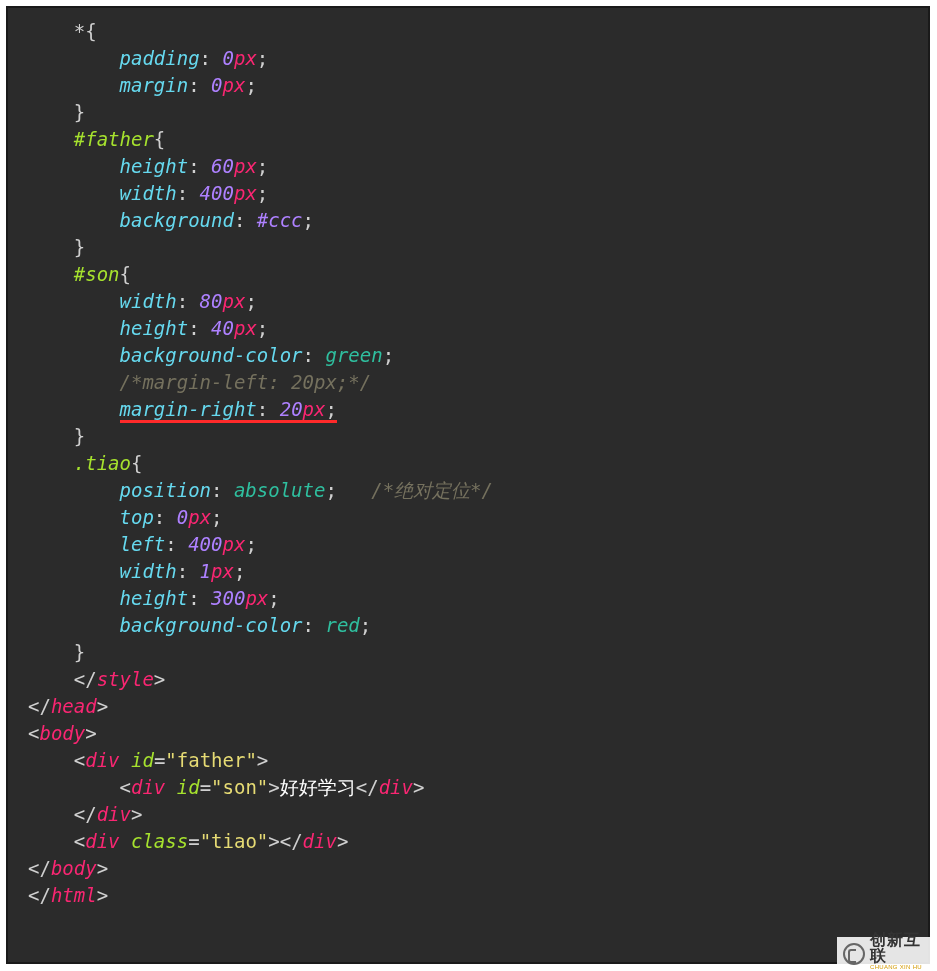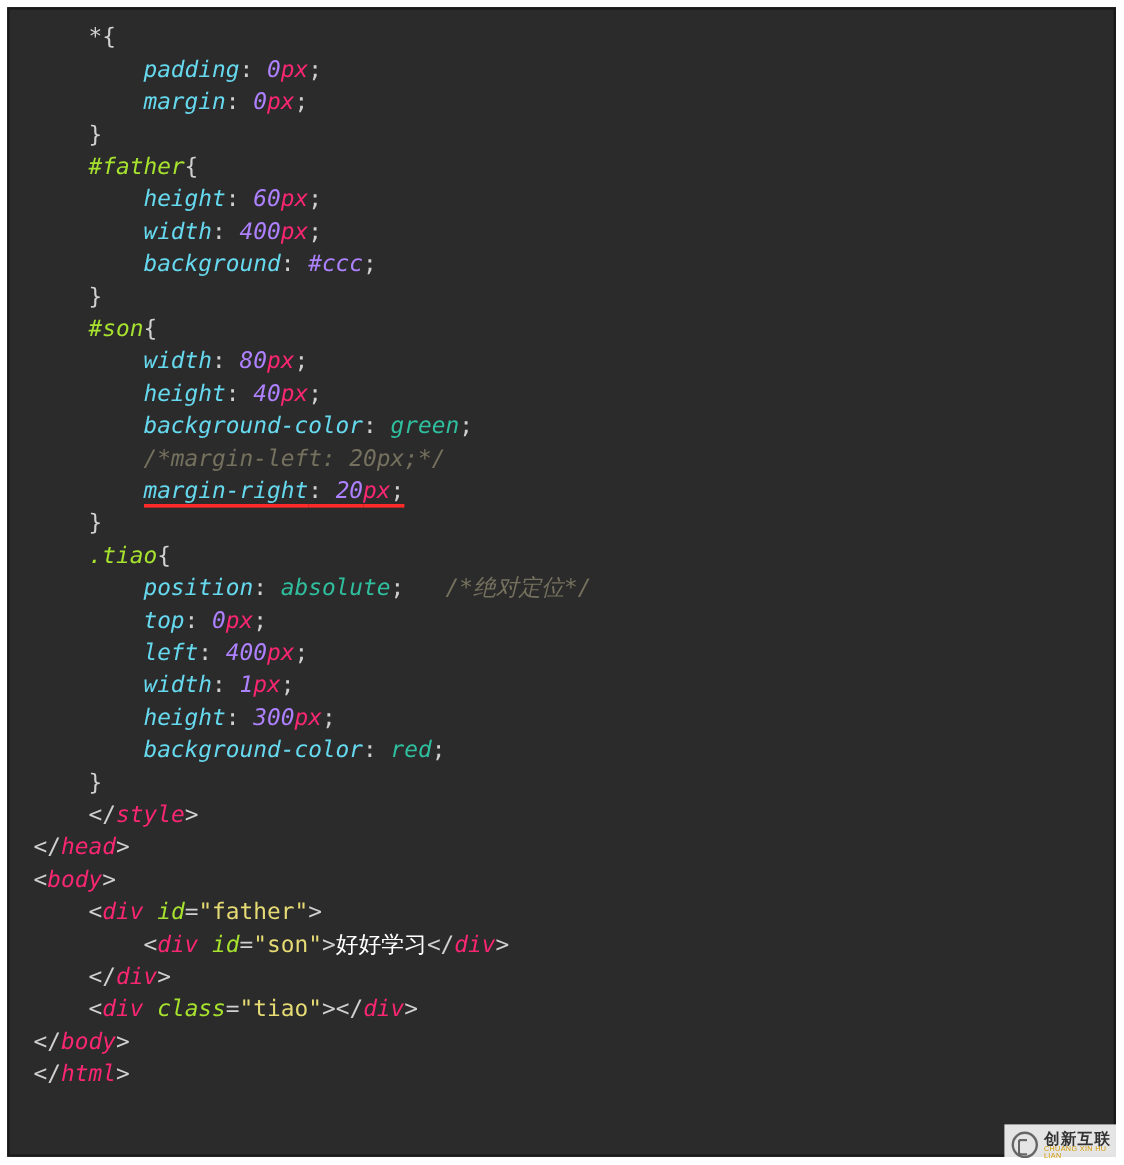--- a/index.html
+++ b/index.html
@@ -67,21 +67,21 @@
     content: "";
     position: absolute;
     left: 3px; top: 4px;
     width: 6px; height: 10px;
     border-left: 2px solid #666;
     border-top: 2px solid #666;
     border-bottom: 2px solid #666;
     border-radius: 3px 0 0 3px;
   }
   .watermark .txt { display:flex; flex-direction:column; line-height:1; }
-  .watermark .txt .cn { font-size: 13px; color:#333; font-weight:bold; letter-spacing:1px; font-style: normal;}
+  .watermark .txt .cn { font-size: 16px; color:#333; font-weight:bold; letter-spacing:1px; font-style: normal;}
   .watermark .txt .en { font-size: 6px; color:#d49a00; letter-spacing:0.3px; font-style: normal;}
 </style>
 </head>
 <body>
 
 <div class="frame">
   <pre class="code" id="code-block">    <span class="t-punct nostyle">*{</span>
         <span class="t-prop">padding</span><span class="t-punct nostyle">: </span><span class="t-num">0</span><span class="t-unit">px</span><span class="t-punct nostyle">;</span>
         <span class="t-prop">margin</span><span class="t-punct nostyle">: </span><span class="t-num">0</span><span class="t-unit">px</span><span class="t-punct nostyle">;</span>
     <span class="t-punct nostyle">}</span>

